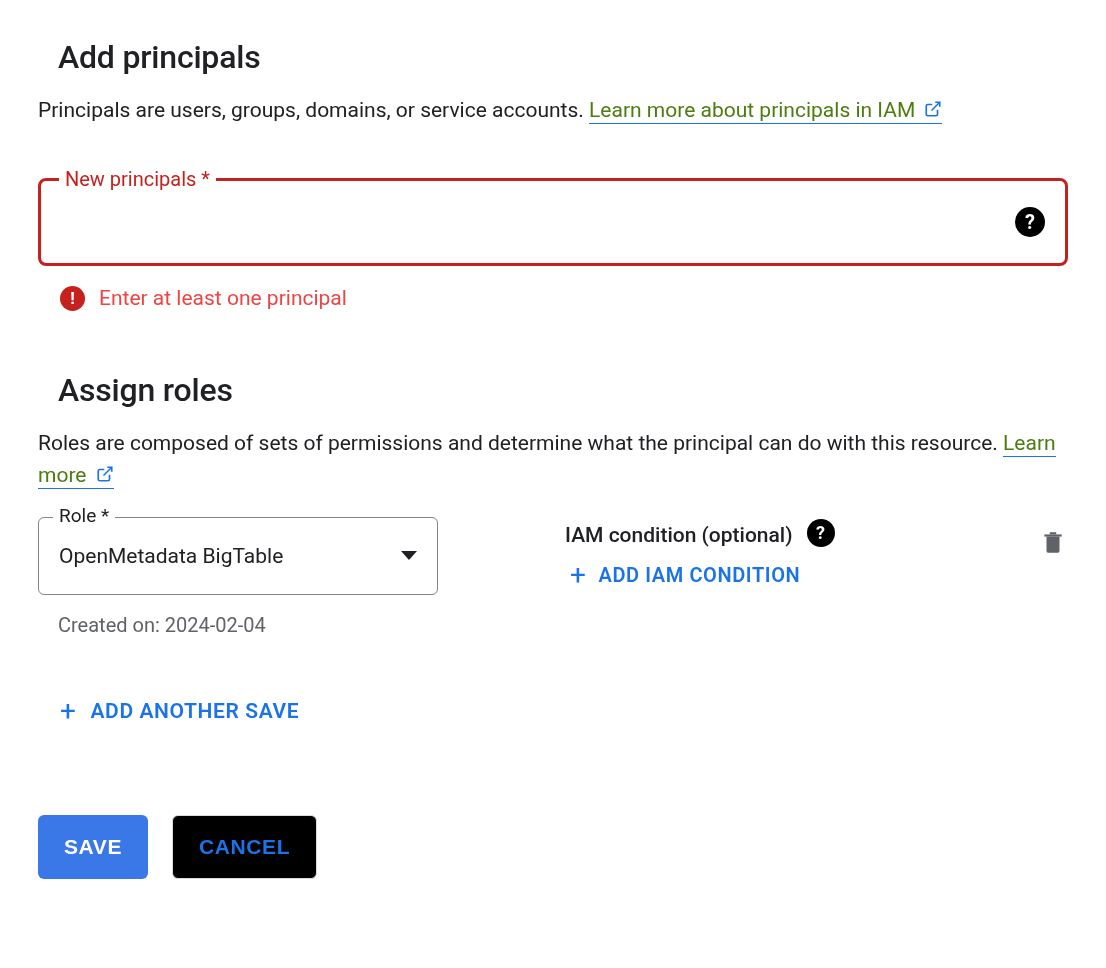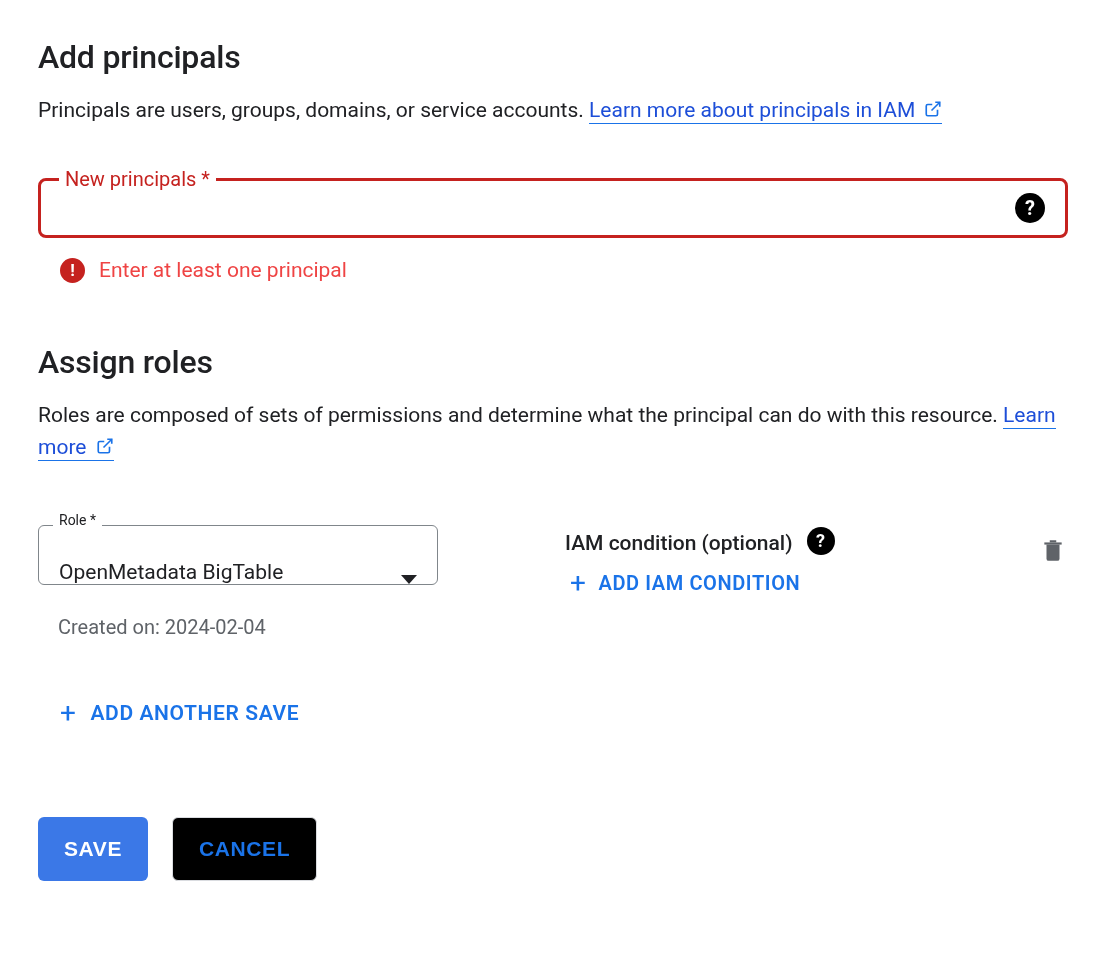--- a/index.html
+++ b/index.html
@@ -13,47 +13,48 @@
     padding: 38px;
     color: #202124;
     font-size: 16px;
   }
   .section-heading {
     font-size: 32px;
     font-weight: 500;
     color: #202124;
     margin-bottom: 18px;
     letter-spacing: -0.2px;
+    margin-left: 20px;
   }
   .description {
     font-size: 21px;
     color: #202124;
     line-height: 1.55;
     margin-bottom: 50px;
   }
   .link {
-    color: #1d4ed8;
+    color: #4d7c0f;
     text-decoration: none;
     border-bottom: 1.5px solid #1a73e8;
     padding-bottom: 1px;
   }
   .ext-icon {
     display: inline-block;
     vertical-align: -1px;
     margin-left: 4px;
   }
   .input-group {
     position: relative;
     margin-bottom: 20px;
   }
   .input-wrapper {
     position: relative;
     border: 3px solid #c5221f;
     border-radius: 8px;
-    height: 60px;
+    height: 88px;
     display: flex;
     align-items: center;
     padding: 0 20px;
   }
   .input-label {
     position: absolute;
     top: -14px;
     left: 18px;
     background: #fff;
     padding: 0 6px;
@@ -112,34 +113,34 @@
     gap: 30px;
     margin-bottom: 16px;
   }
   .role-select-wrapper {
     position: relative;
     width: 400px;
   }
   .role-select {
     border: 1.5px solid #80868b;
     border-radius: 6px;
-    height: 60px;
-    display: flex;
-    align-items: flex-end;
+    height: 78px;
+    display: flex;
+    align-items: center;
     padding: 0 20px;
     cursor: pointer;
     justify-content: space-between;
   }
   .role-label {
     position: absolute;
     top: -13px;
     left: 15px;
     background: #fff;
     padding: 0 6px;
-    font-size: 14px;
+    font-size: 19px;
     color: #202124;
   }
   .role-value {
     font-size: 21px;
     color: #202124;
   }
   .dropdown-caret {
     width: 0;
     height: 0;
     border-left: 8px solid transparent;
@@ -263,21 +264,21 @@
 </div>
 
 <div class="error-row">
   <div class="error-icon">!</div>
   <span class="error-text">Enter at least one principal</span>
 </div>
 
 
 <h2 class="section-heading">Assign roles</h2>
 
-<p class="description" style="margin-bottom:60px">
+<p class="description" style="margin-bottom:24px">
   <span>Roles are composed of sets of permissions and determine what the principal can do with this resource. </span>
   <a href="#" class="link">
     <span>Learn more</span>
     <span class="ext-icon">
       <svg width="18" height="18" viewBox="0 0 24 24" fill="none" stroke="#1a73e8" stroke-width="2.2">
         <path d="M18 13v6a2 2 0 0 1-2 2H5a2 2 0 0 1-2-2V8a2 2 0 0 1 2-2h6"></path>
         <polyline points="15 3 21 3 21 9"></polyline>
         <line x1="10" y1="14" x2="21" y2="3"></line>
       </svg>
     </span>

